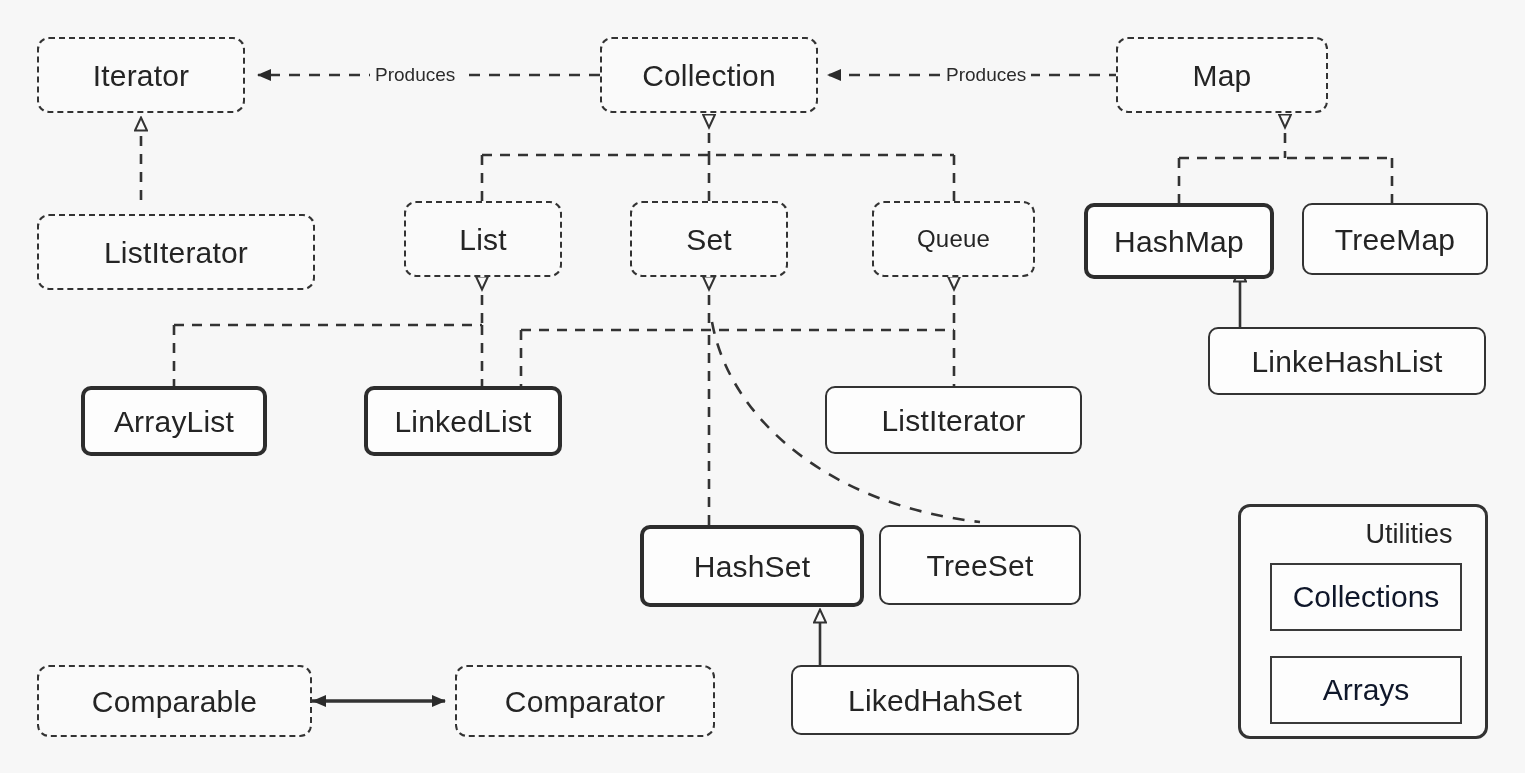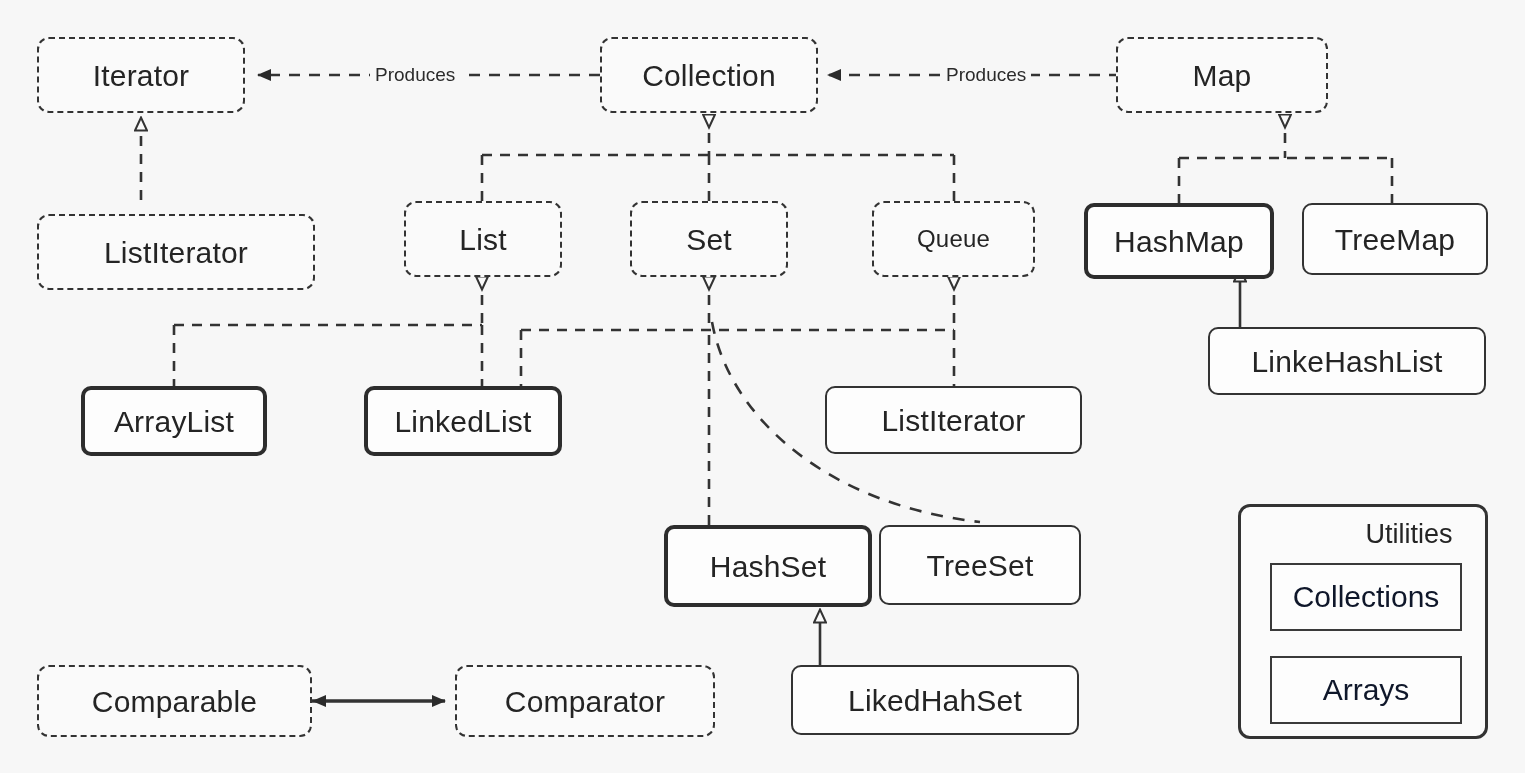--- a/index.html
+++ b/index.html
@@ -225,21 +225,21 @@
   </div>
 
   <div class="node cls" style="left:825px; top:386px; width:257px; height:68px;">
     <span class="node-label">ListIterator</span>
   </div>
 
   <div class="node cls" style="left:1208px; top:327px; width:278px; height:68px;">
     <span class="node-label">LinkeHashList</span>
   </div>
 
-  <div class="node cls bold" style="left:640px; top:525px; width:208px; height:82px;margin-left:24px;">
+  <div class="node cls bold" style="left:640px; top:525px; width:224px; height:82px;">
     <span class="node-label">HashSet</span>
   </div>
 
   <div class="node cls" style="left:879px; top:525px; width:202px; height:80px;">
     <span class="node-label">TreeSet</span>
   </div>
 
   <div class="node cls" style="left:791px; top:665px; width:288px; height:70px;">
     <span class="node-label">LikedHahSet</span>
   </div>

